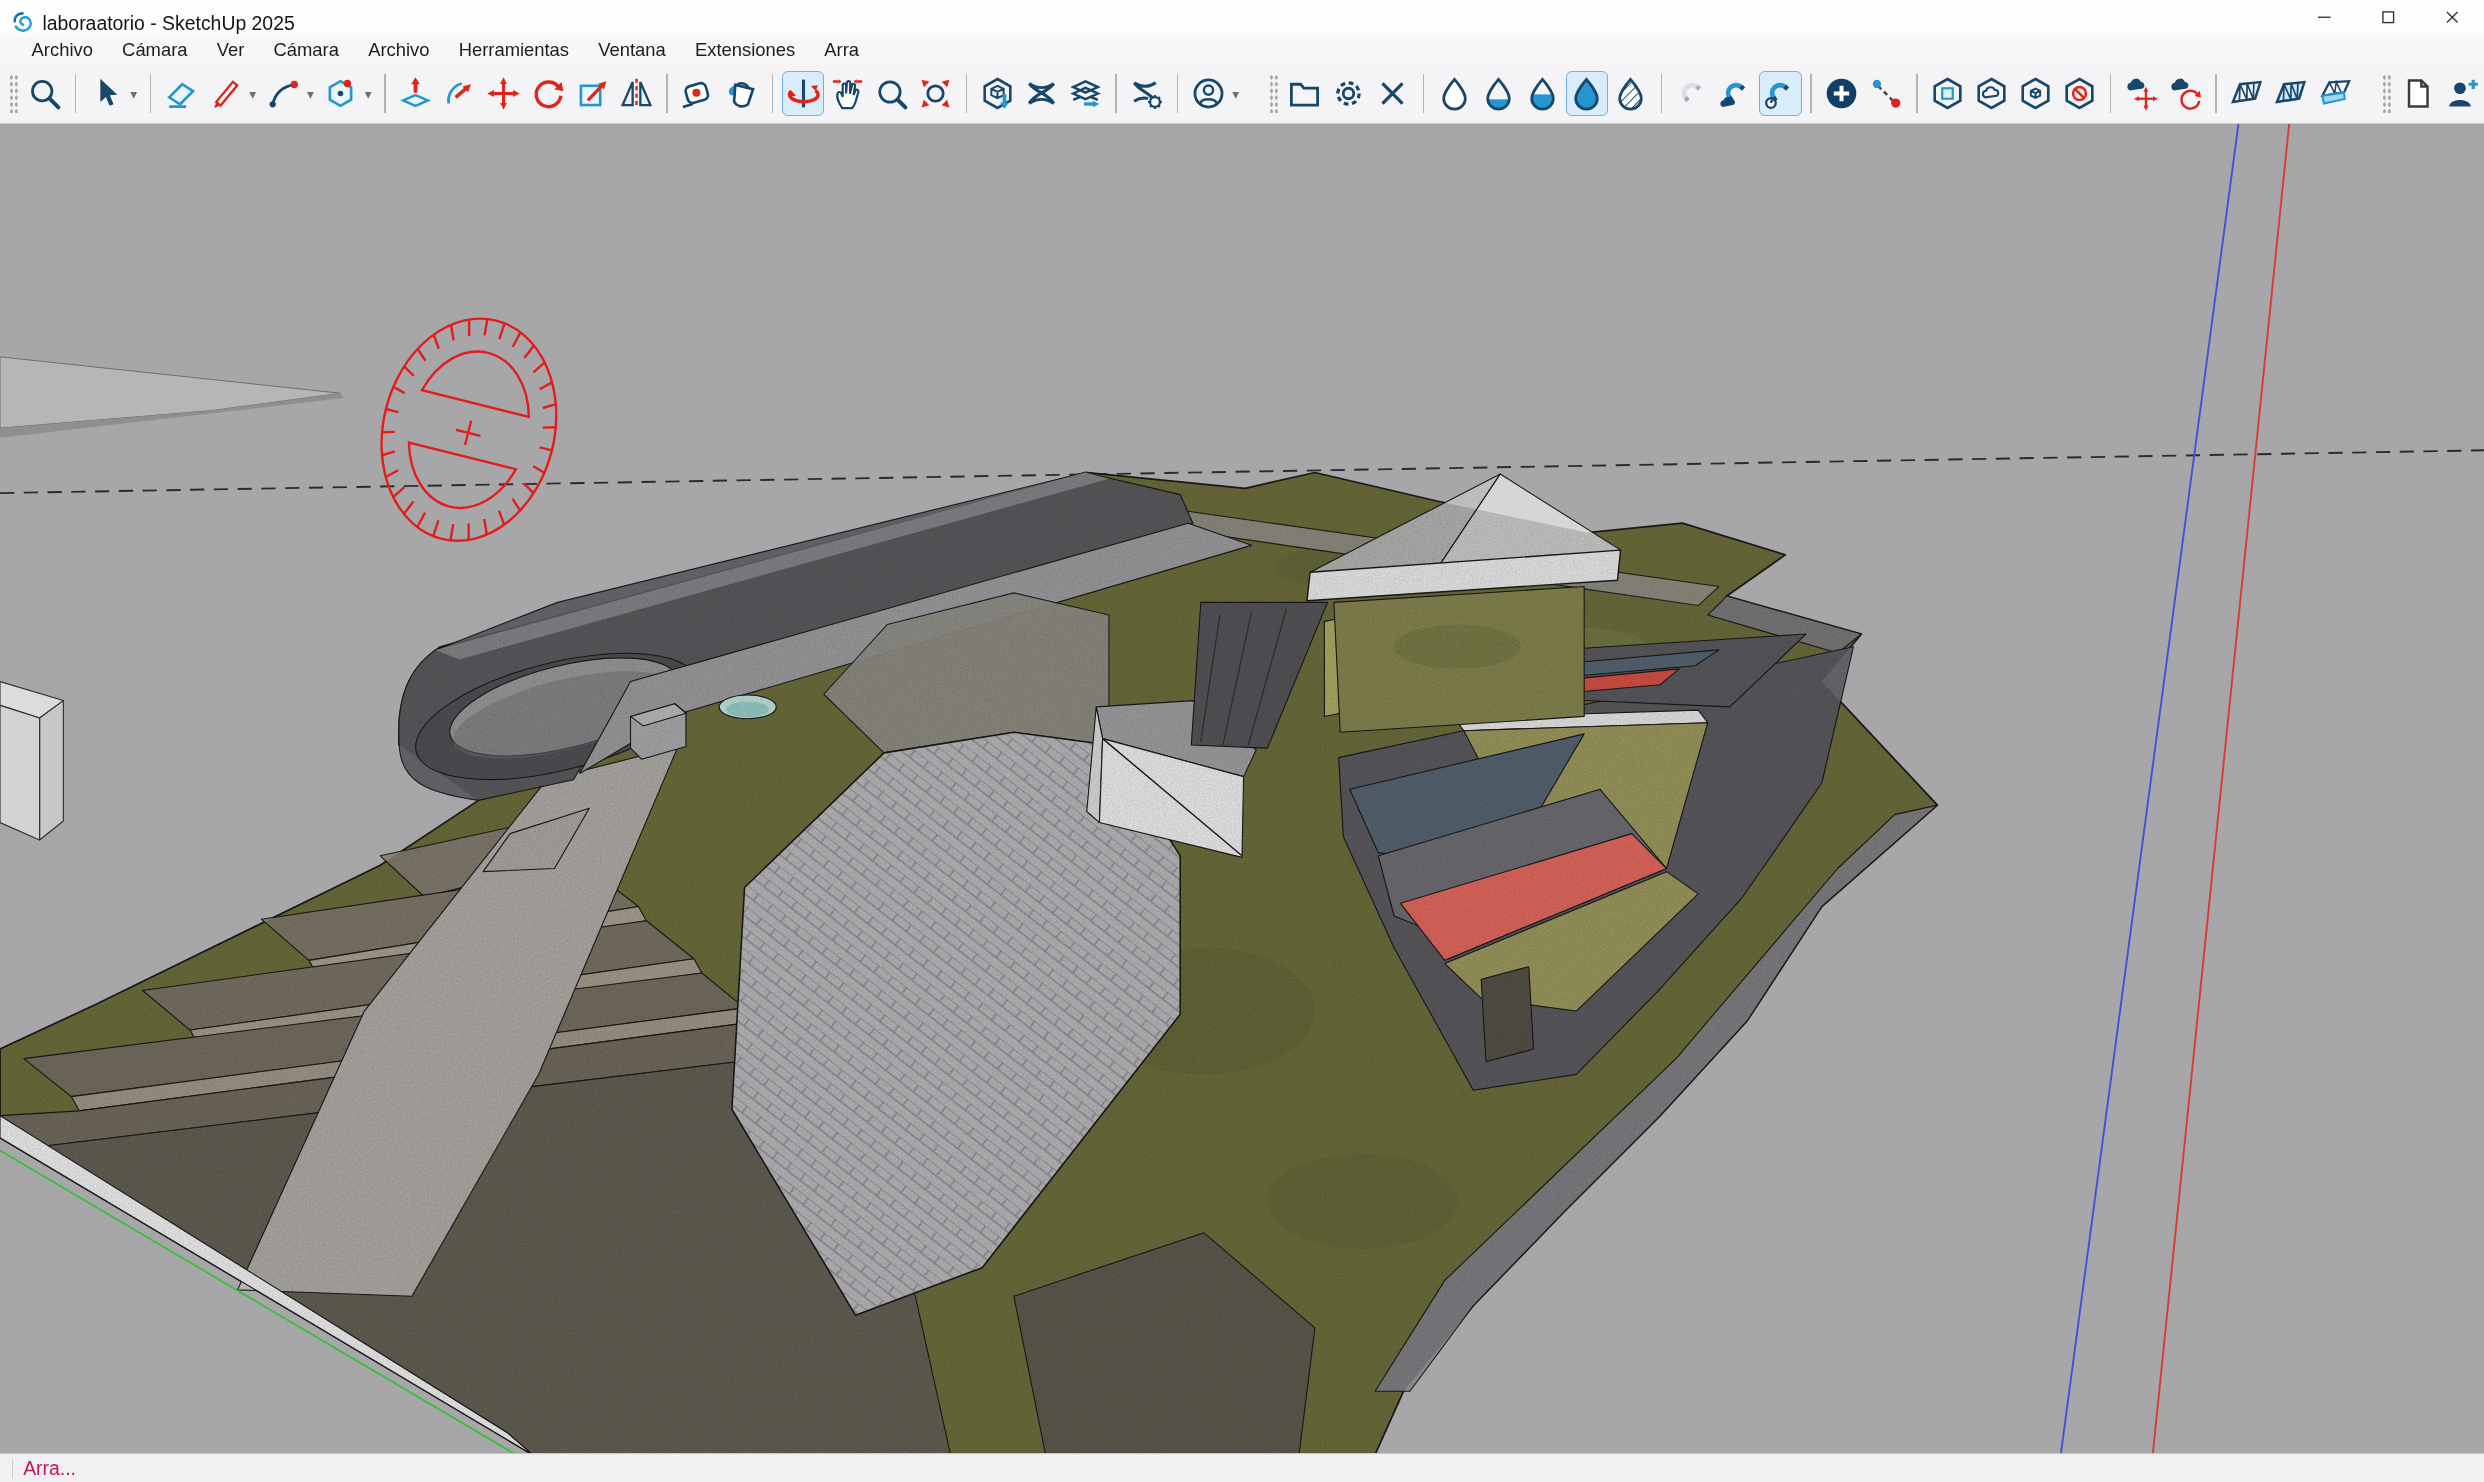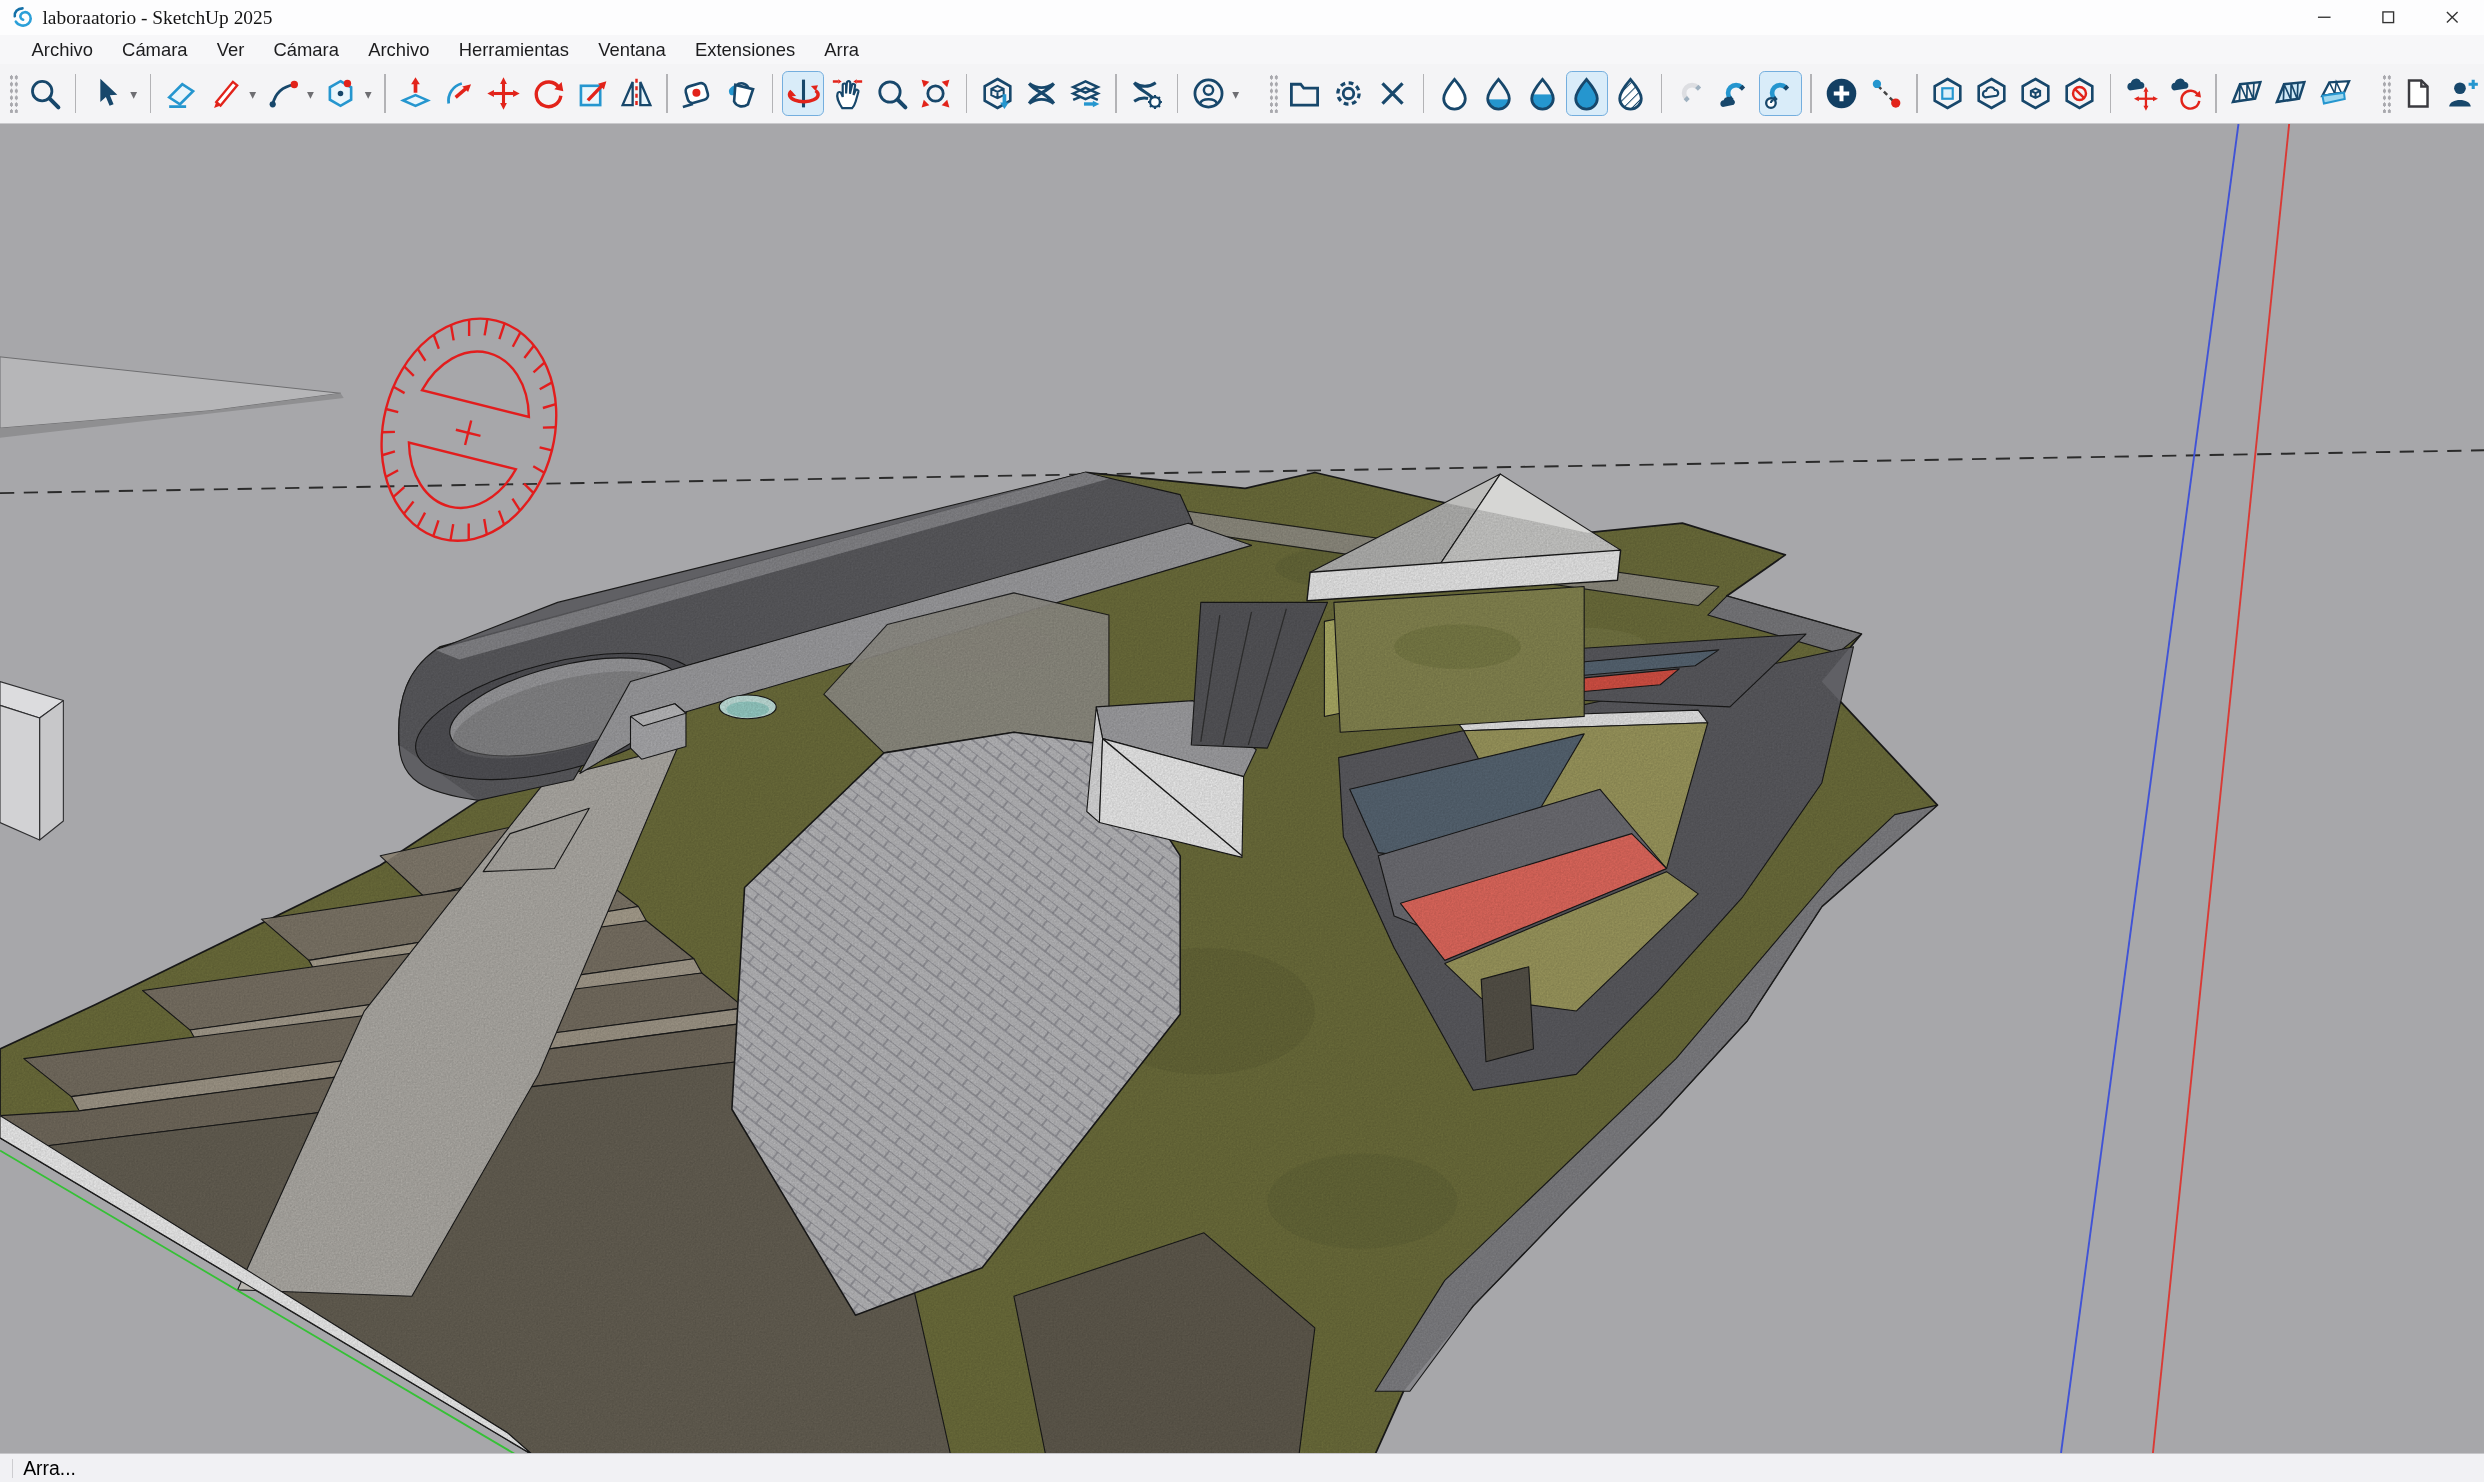--- a/index.html
+++ b/index.html
@@ -1,21 +1,21 @@
 <!DOCTYPE html>
 <html><head>
 <meta charset="utf-8">
 <style>
   html,body{margin:0;padding:0;background:#666;}
   .app{position:relative;width:2484px;height:1483px;overflow:hidden;background:#fff;
        font-family:"Liberation Sans","DejaVu Sans",sans-serif; -webkit-font-smoothing:antialiased;
        box-shadow:0 0 0 1px #8a8a8e inset;}
   
   .titlebar{position:absolute;top:0;left:0;right:0;height:35px;background:#fdfdfe;
-            display:flex;align-items:center;border-bottom:1px solid #ececee;font-family:Liberation Serif, serif;}
+            display:flex;align-items:flex-end;border-bottom:1px solid #ececee;}
   .logo{width:25px;height:25px;margin:0 7.8px 0 9.7px;}
   .title-text{font-size:19.4px;color:#141414;}
   .winbtns{margin-left:auto;display:flex;height:100%;}
   .wb{width:64px;height:100%;display:flex;align-items:center;justify-content:center;}
   .wb svg{width:16.5px;height:16.5px;}
   
   .menubar{position:absolute;top:35px;left:0;right:0;height:29px;background:#f7f7f9;
            display:flex;align-items:center;padding-left:17px;}
   .menu-item{font-size:18.4px;color:#1c1c1e;padding:0 14.6px;line-height:29px;cursor:default;}
   
@@ -31,21 +31,21 @@
   .tool.selected{background:#d9ecf9;border-color:#74aede;}
   .tool.disabled{opacity:.38;}
   .dd{width:15.5px;font-size:13.6px;color:#6e6e72;text-align:center;margin:0 1px 0 -1.9px;}
   
   .viewport{position:absolute;top:124px;left:0;width:2484px;height:1329px;background:#a7a7aa;}
   .viewport svg{width:2484px;height:1329px;display:block;}
   
   .statusbar{position:absolute;left:0;right:0;bottom:0;height:29px;background:#f1f1f4;
              border-top:1px solid #c6c6c9;display:flex;align-items:center;}
   .sb-div{width:1.9px;height:19.4px;background:#cdcdd0;margin-left:11.6px;}
-  .sb-text{font-size:19.4px;color:#000000;margin-left:9.7px;}
+  .sb-text{font-size:19.4px;color:#be185d;margin-left:9.7px;}
 </style>
 </head>
 <body>
 
 <div class="app">
 
   <div class="titlebar">
     <svg class="logo" viewBox="0 0 24 24">
       <g fill="none" stroke-linecap="round">
         <path d="M12,3.2 C7.2,3.2 4.2,6.8 4.6,10.8" stroke="#1470a8" stroke-width="2.5"></path>

